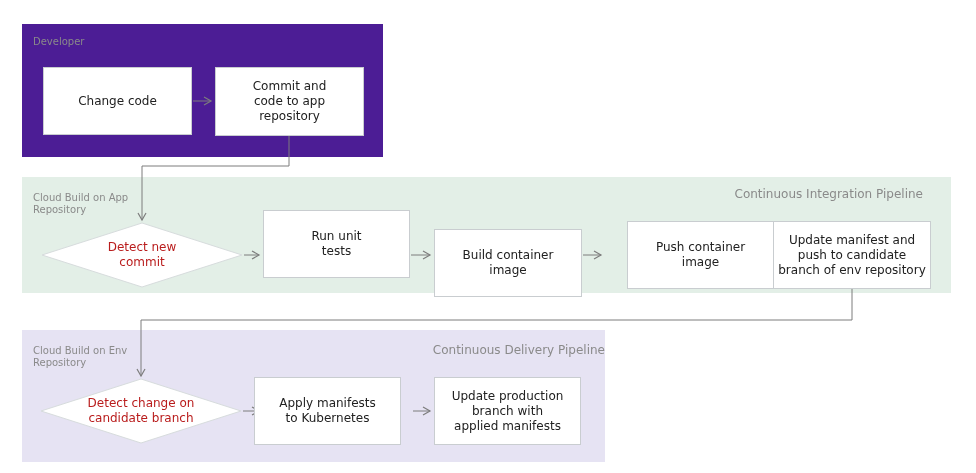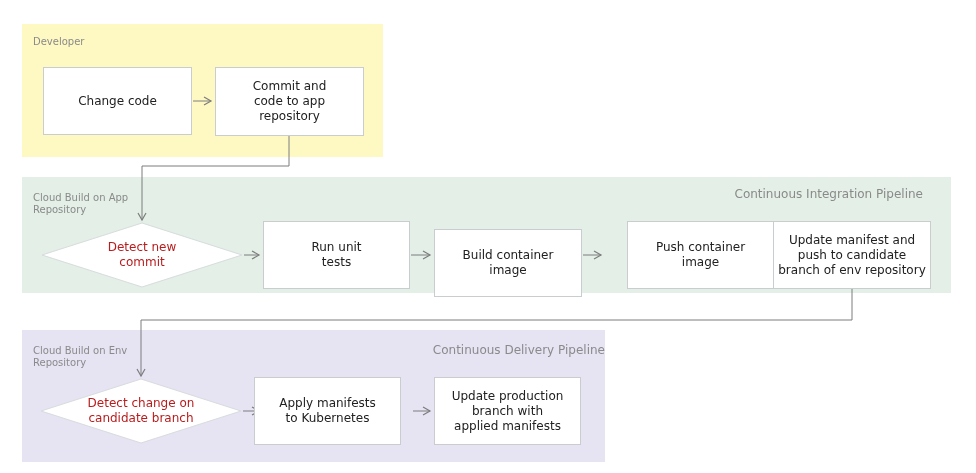--- a/index.html
+++ b/index.html
@@ -28,21 +28,21 @@
   }
   svg.overlay{position:absolute;left:0;top:0;}
   .edge{stroke:#7d7d7d;stroke-width:1;fill:none;}
   .diamond{fill:#ffffff;stroke:#d7dcdd;stroke-width:1;}
 </style>
 </head>
 <body>
 
 <div class="canvas">
 
-  <div class="lane" style="left: 22px; top: 24px; width: 361px; height: 133px; background-color: #fef9c3;">
+  <div class="lane" style="left: 22px; top: 24px; width: 361px; height: 133px; background-color: #4c1d95;">
     <div class="lane-label" style="top:12px;">Developer</div>
   </div>
 
   <div class="lane" style="left: 22px; top: 177px; width: 929px; height: 116px; background-color: rgb(227, 239, 231);">
     <div class="lane-label" style="top:15px;">Cloud Build on App
 Repository</div>
     <div class="pipeline-label" style="right:28px;top:12px;">Continuous Integration Pipeline</div>
   </div>
 
   <div class="lane" style="left: 22px; top: 330px; width: 583px; height: 132px; background-color: rgb(230, 227, 243);">
@@ -76,21 +76,21 @@
     <line class="edge" x1="243" y1="411" x2="259" y2="411" marker-end="url(#arrow)"></line>
     <line class="edge" x1="413" y1="411" x2="430" y2="411" marker-end="url(#arrow)"></line>
   </svg>
 
   <div class="node" style="left:43px;top:67px;width:149px;height:68px;">Change code</div>
 
   <div class="node" style="left:215px;top:67px;width:149px;height:69px;">Commit and
 code to app
 repository</div>
 
-  <div class="node" style="left:263px;top:221px;width:147px;height:68px;">Run unit
+  <div class="node" style="left:263px;top:210px;width:147px;height:68px;">Run unit
 tests</div>
 
   <div class="node" style="left:434px;top:221px;width:148px;height:68px;margin-top:8px;">Build container
 image</div>
 
   <div class="node" style="left:627px;top:221px;width:147px;height:68px;">Push container
 image</div>
 
   <div class="node" style="left:773px;top:221px;width:158px;height:68px;">Update manifest and
 push to candidate

